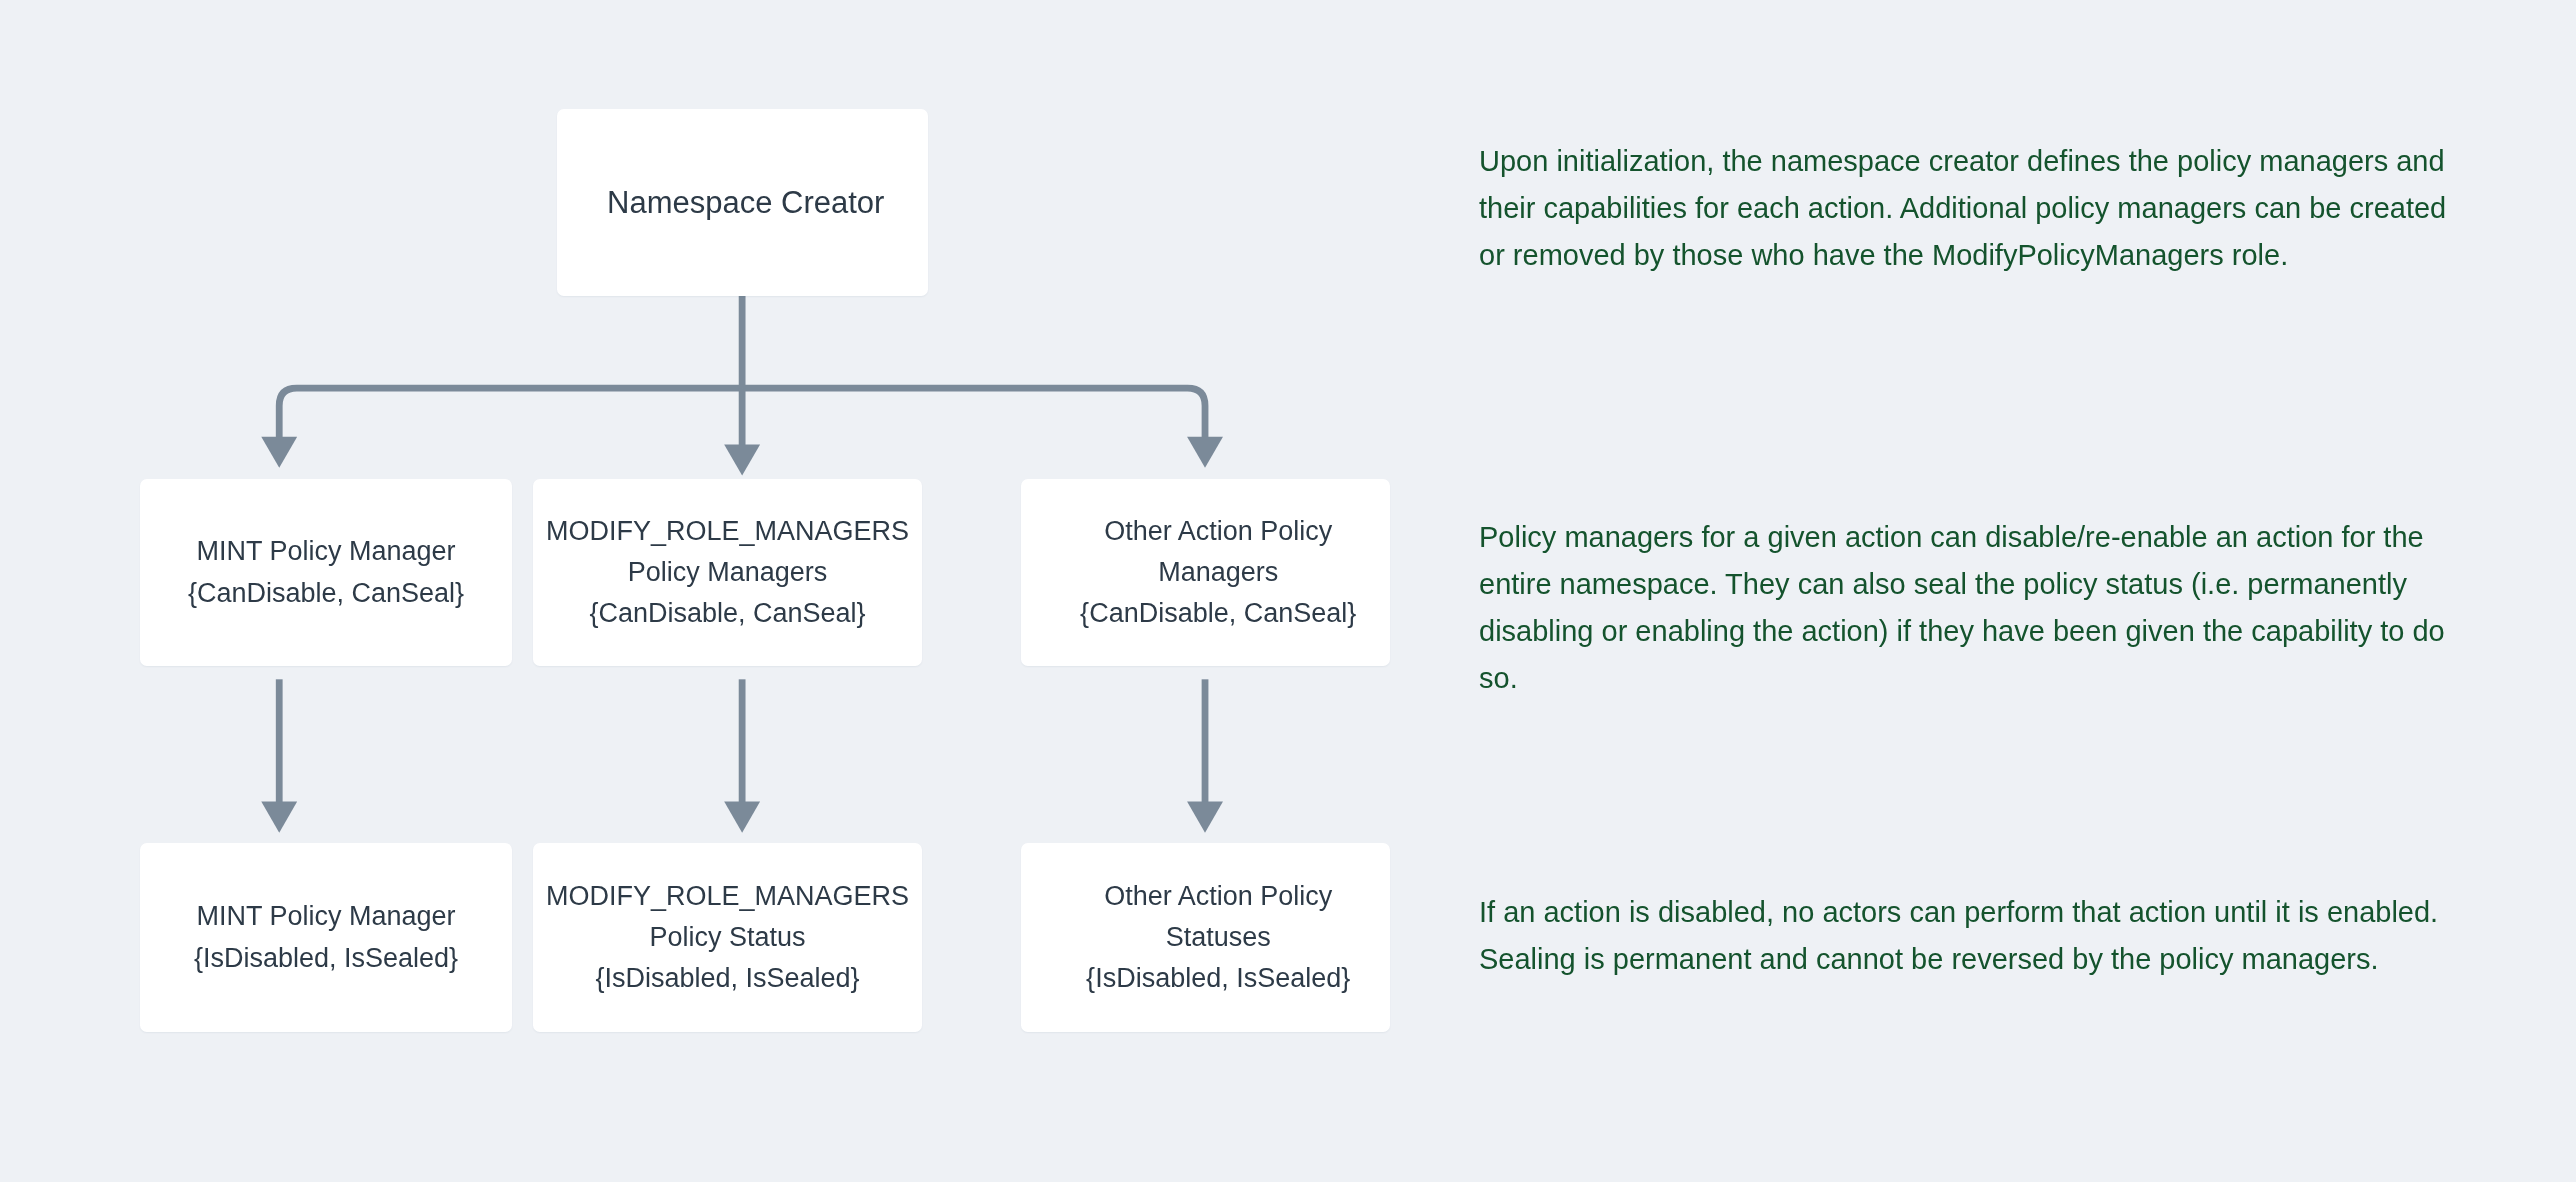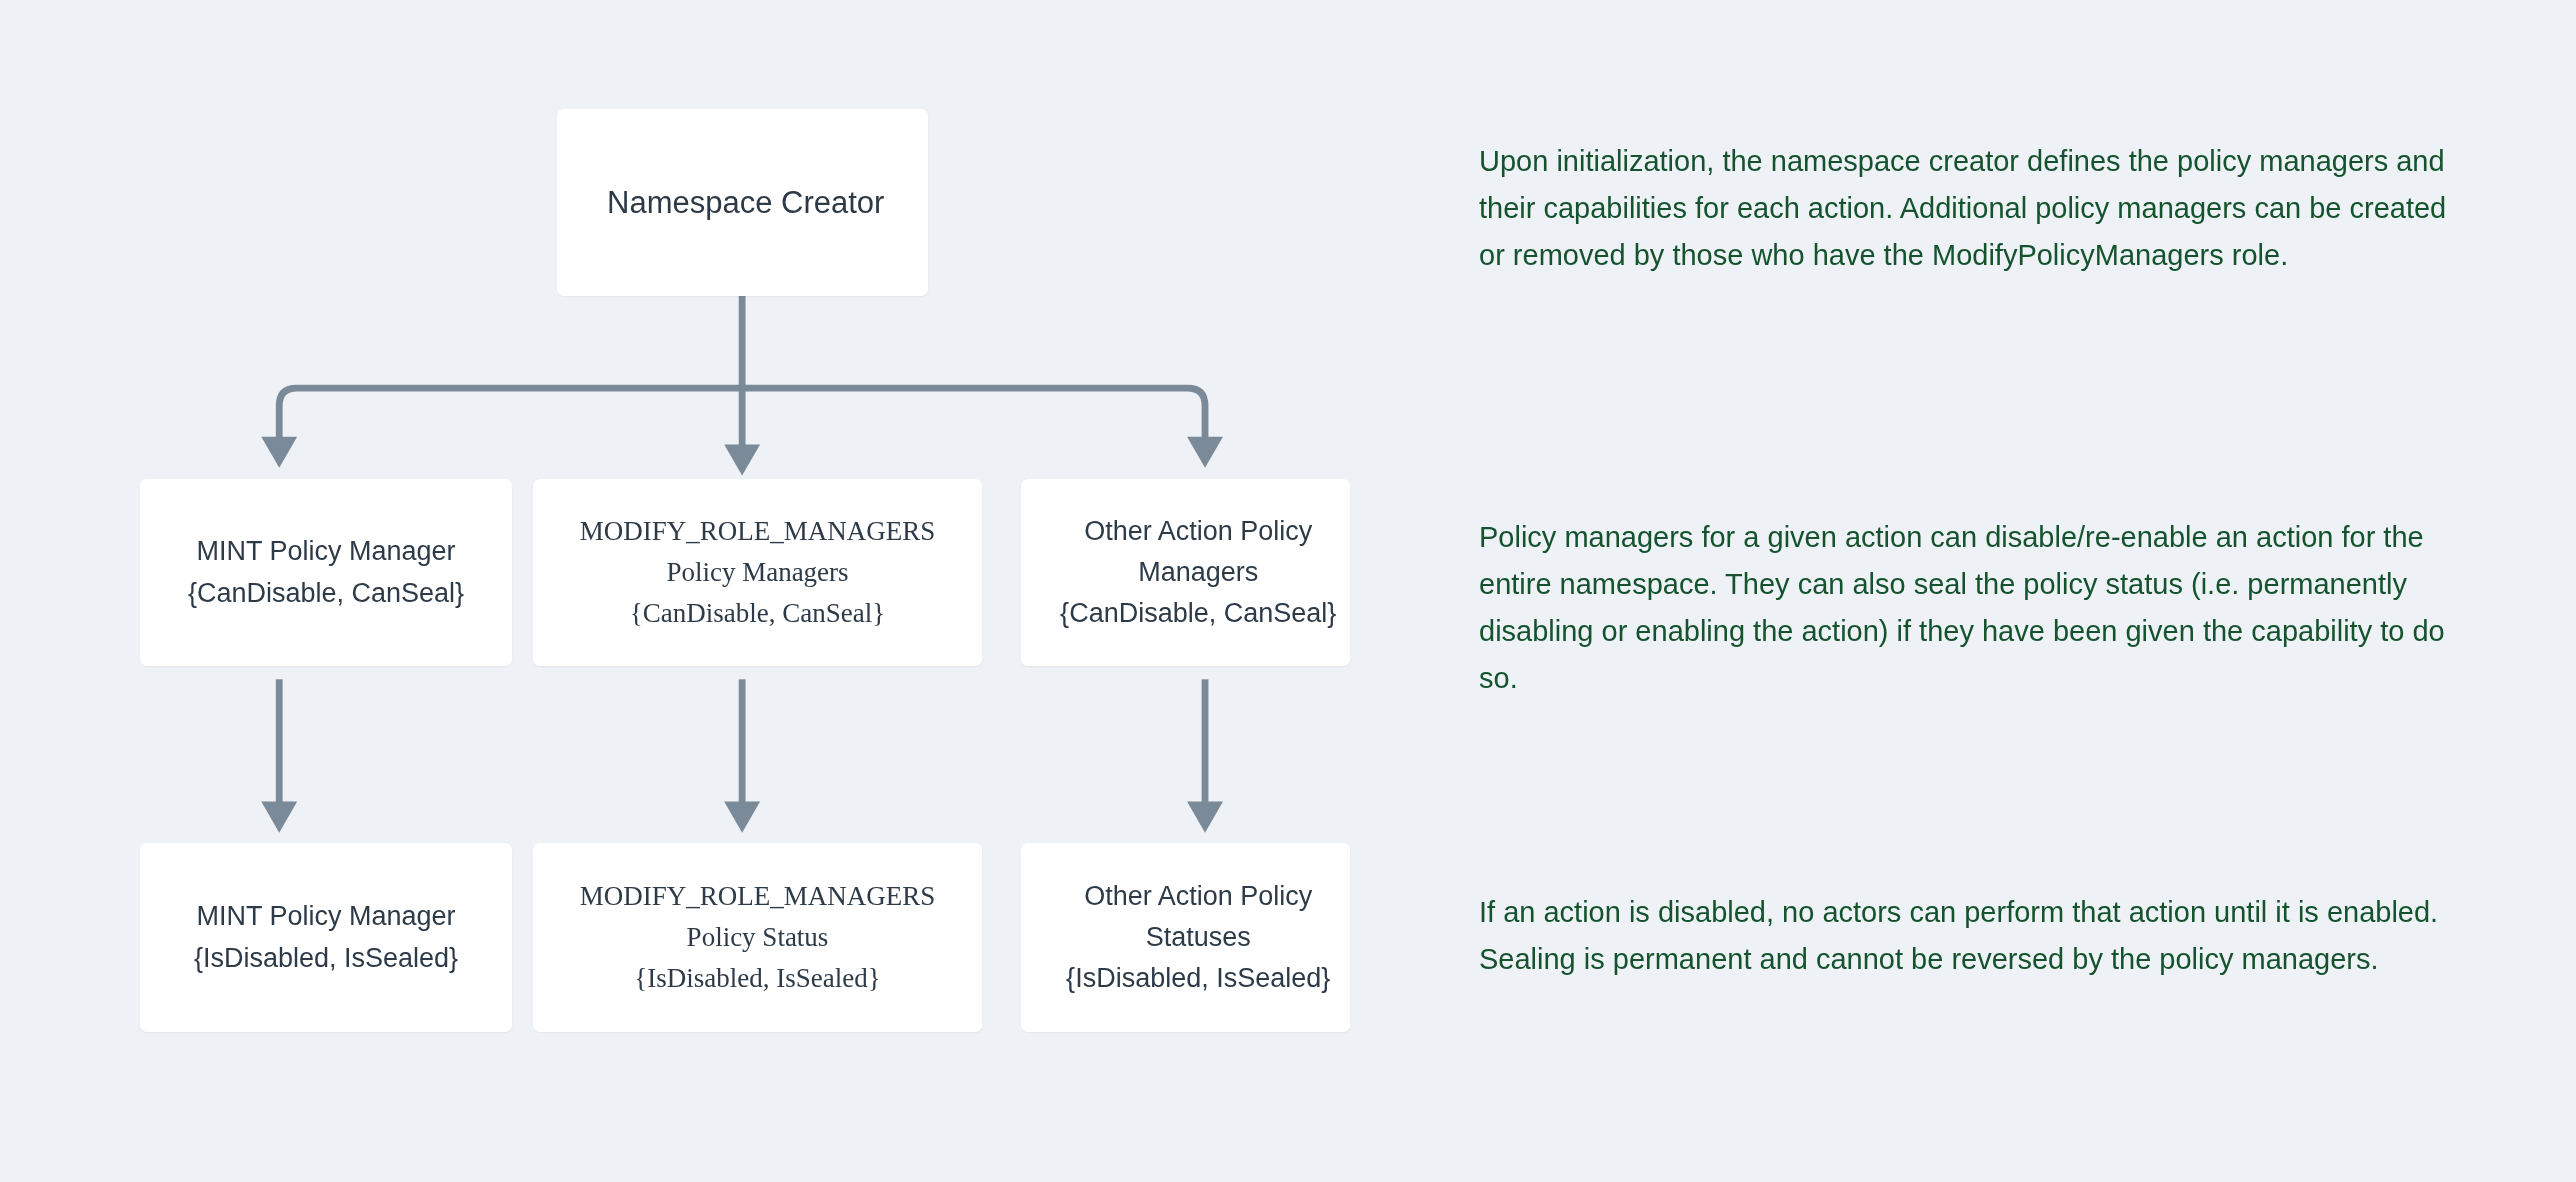--- a/index.html
+++ b/index.html
@@ -49,22 +49,22 @@
     height: 187px;
     font-size: 31px;
     padding-left: 20px;
   }
 
   
   .node-mid, .node-bottom {
     font-size: 27px;
   }
   .col1 { left: 93px;  width: 372px; margin-left: 47px; }
-  .col2 { left: 533px; width: 449px; font-family: Liberation Serif, serif; }
-  .col3 { left: 1021px; width: 329px; padding-left: 39px; }
+  .col2 { left: 533px; width: 389px; }
+  .col3 { left: 1021px; width: 369px; padding-left: 39px; }
   .row2 { top: 479px; height: 187px; }
   .row3 { top: 843px; height: 189px; }
 
   
   #connectors {
     position: absolute;
     left: 0;
     top: 0;
     width: 2576px;
     height: 1182px;

